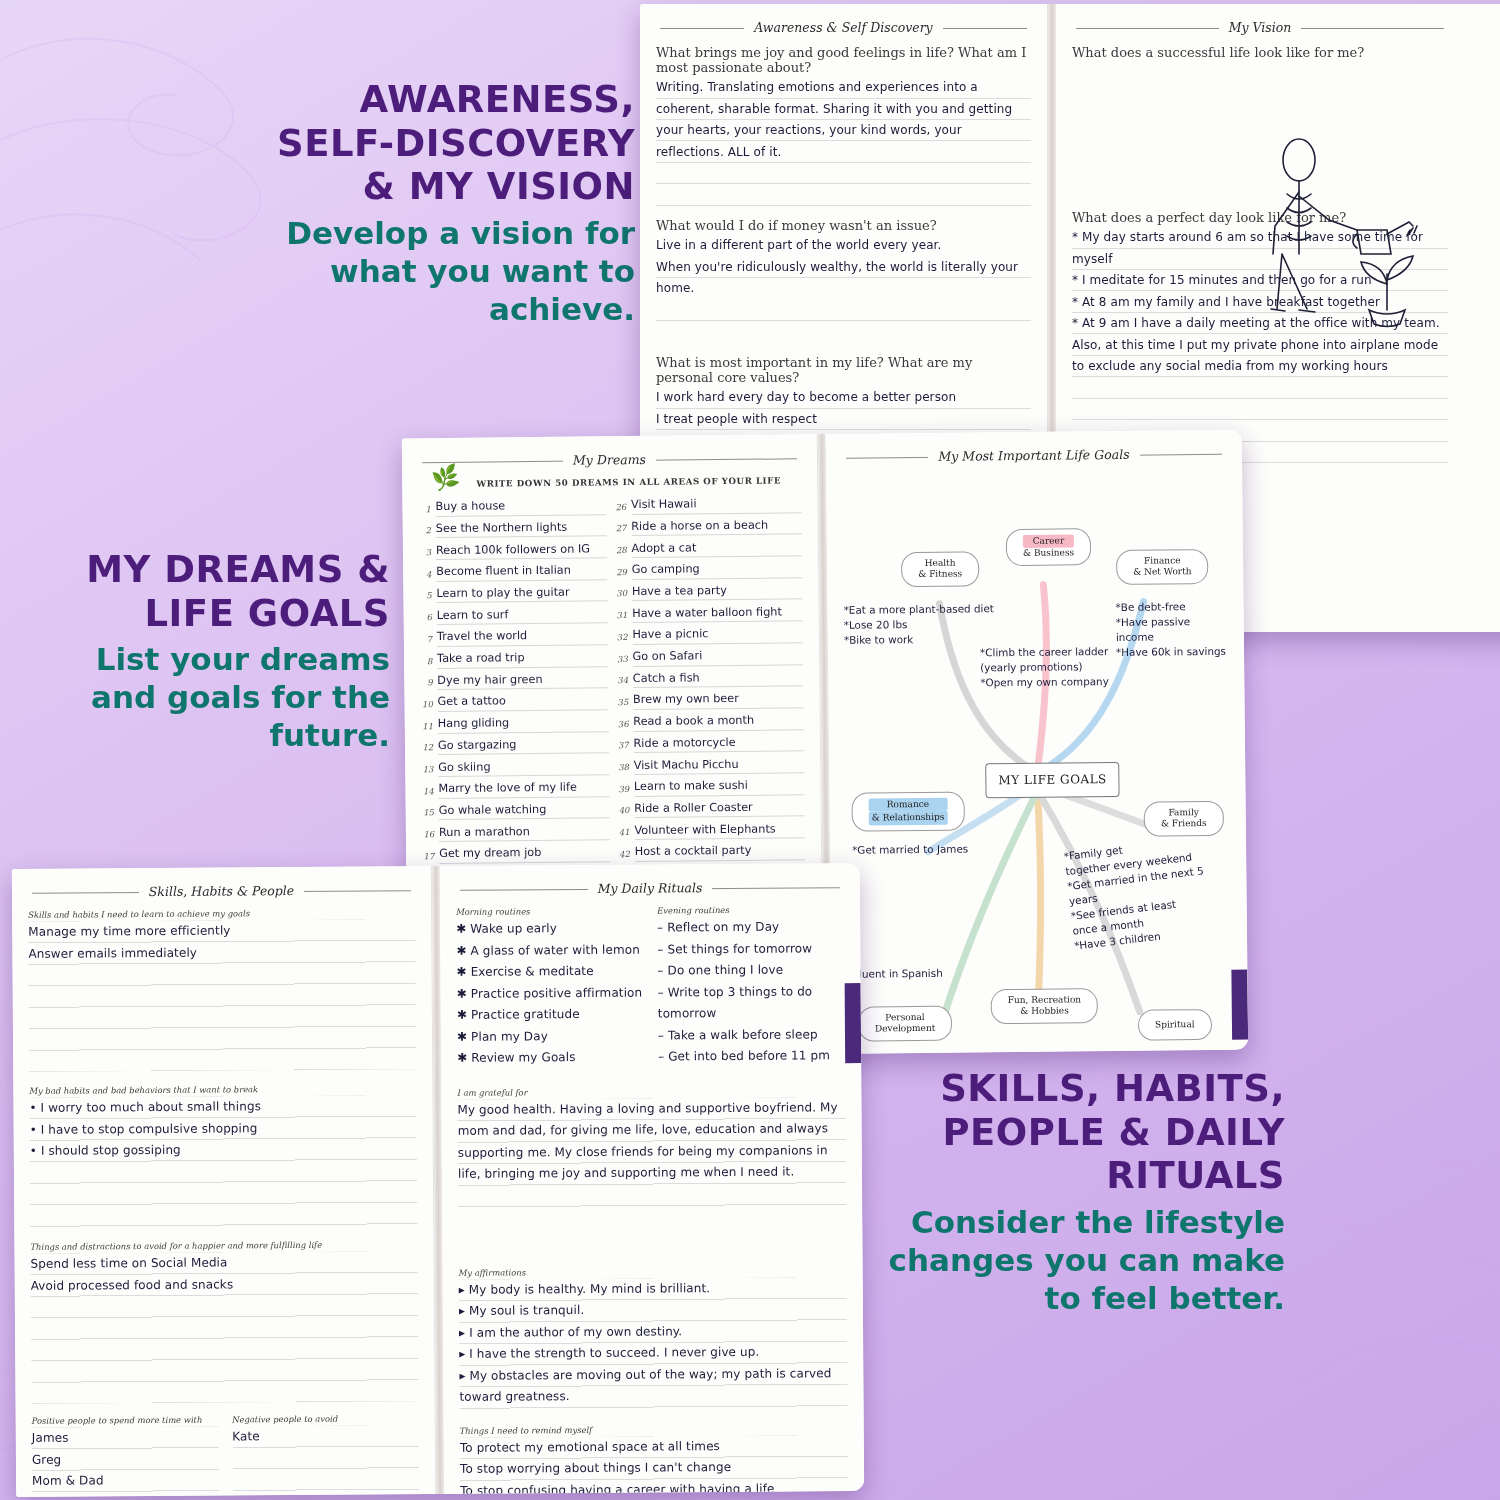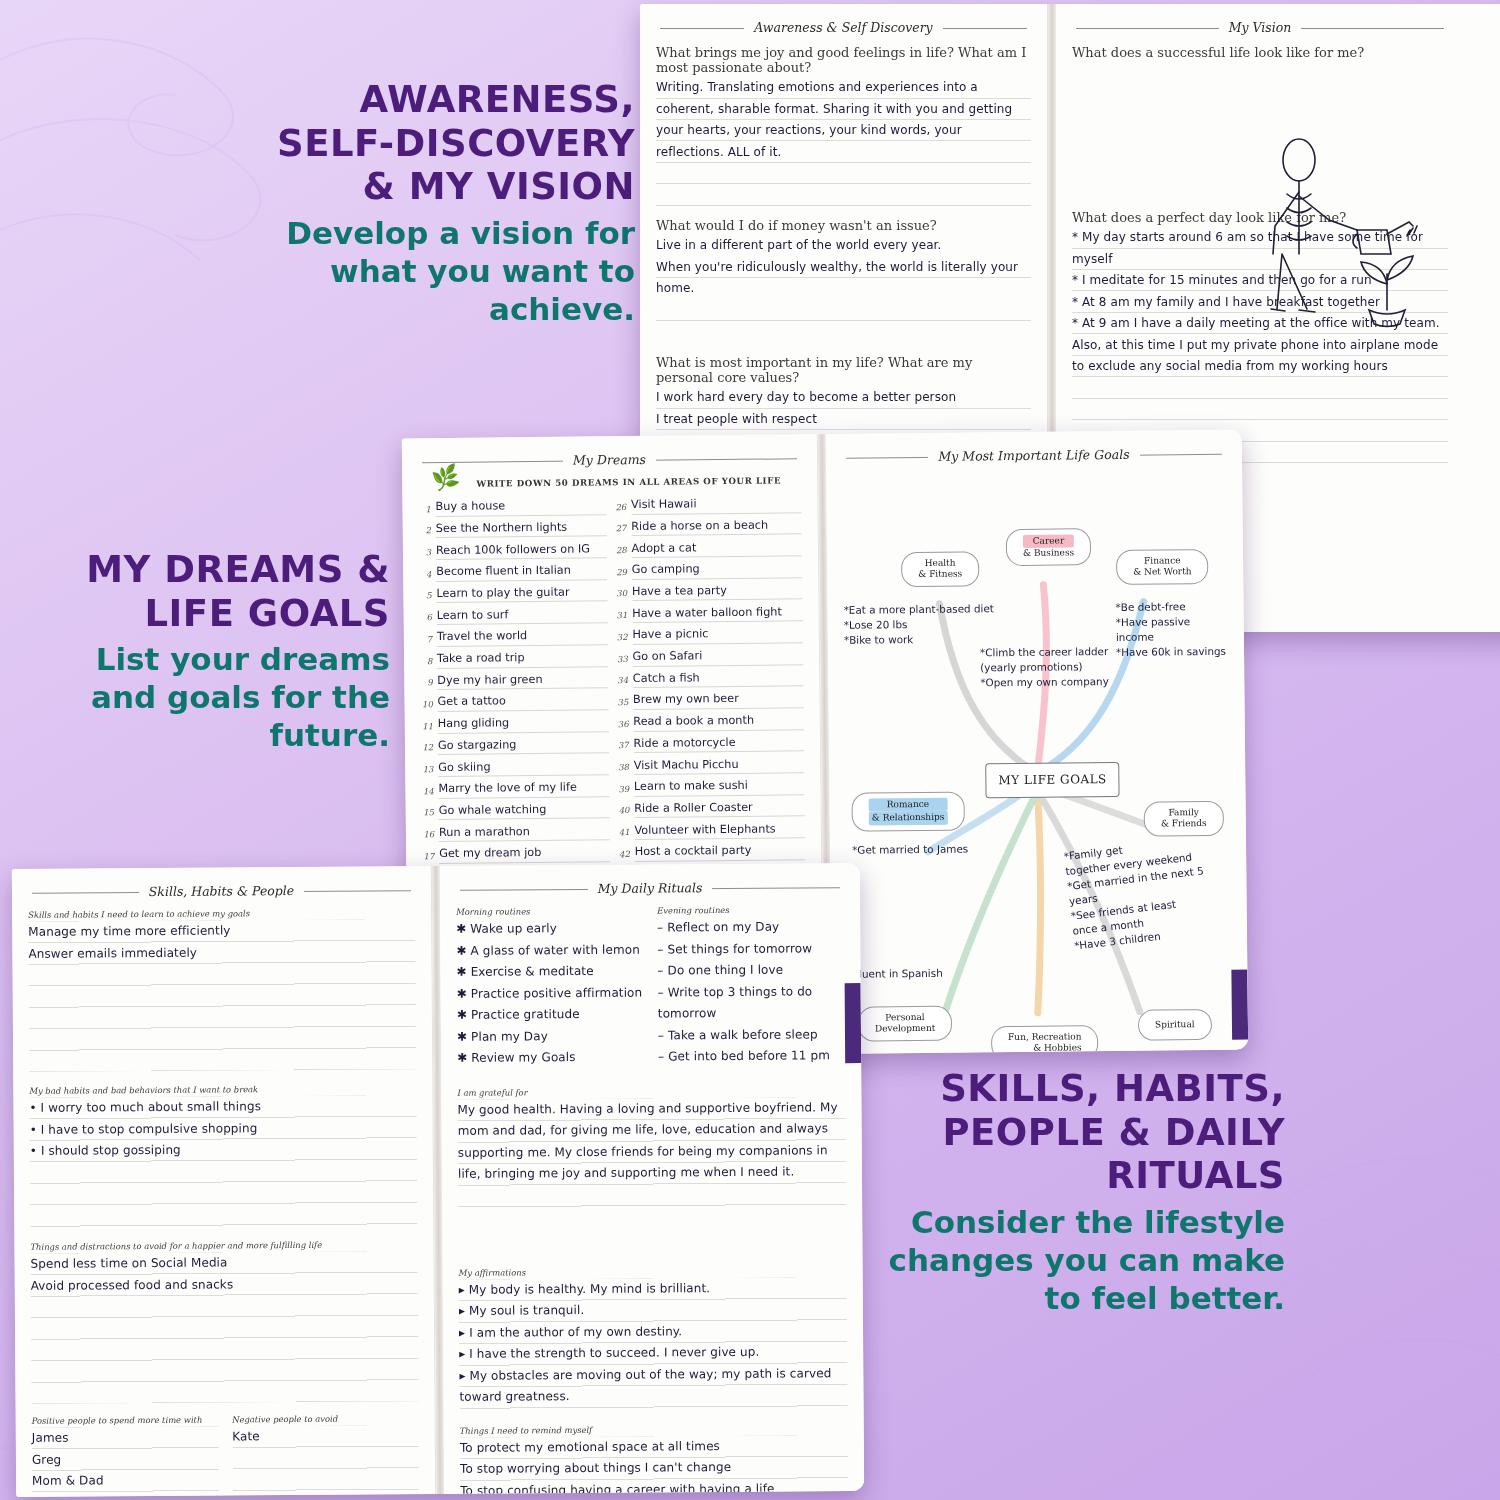--- a/index.html
+++ b/index.html
@@ -400,21 +400,21 @@
         <span class="hl hl-blue">&amp; Relationships</span>
       </div>
       <div class="node" style="left:298px; top:318px;margin-top:12px;">
         <span class="hl">Family</span>
         <span class="hl">&amp; Friends</span>
       </div>
       <div class="node" style="left:10px; top:532px;">
         <span class="hl">Personal</span>
         <span class="hl">Development</span>
       </div>
-      <div class="node" style="left:143px; top:553px;text-align:right;">
+      <div class="node" style="left:143px; top:516px;">
         <span class="hl">Fun, Recreation</span>
         <span class="hl">&amp; Hobbies</span>
       </div>
       <div class="node" style="left:290px; top:538px; padding:9px 16px;">
         <span class="hl">Spiritual</span>
       </div>
 
       <div class="mm-note" style="left:0px; top:128px;">*Eat a more plant-based diet
 *Lose 20 lbs
 *Bike to work</div>

